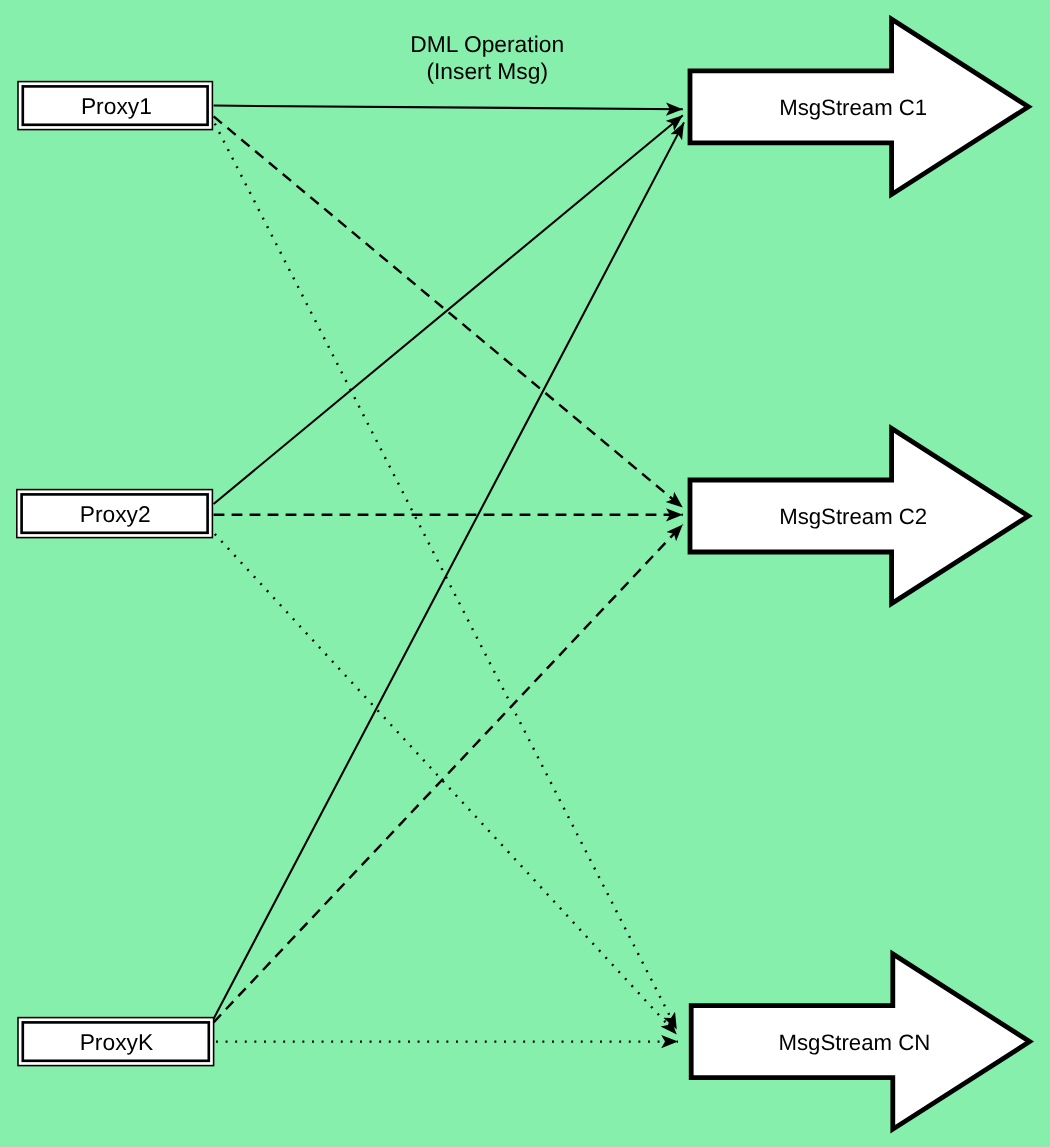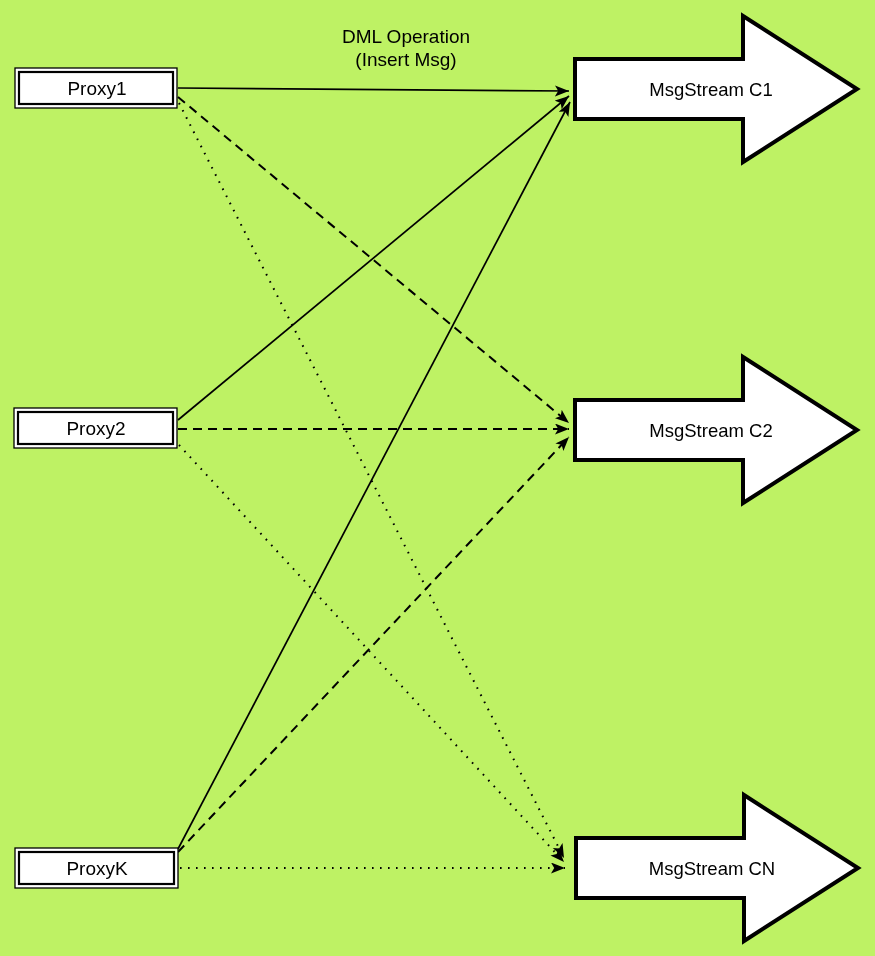--- a/index.html
+++ b/index.html
@@ -5,21 +5,21 @@
   html, body {
     margin: 0;
     padding: 0;
     background: #ffffff;
     font-family: "Liberation Sans", sans-serif;
   }
   .canvas {
     position: relative;
     width: 875px;
     height: 956px;
-    background: #bef264;
+    background: #86efac;
     overflow: hidden;
   }
   svg { display: block; }
   .edge-solid  { stroke: #000; stroke-width: 1.7; fill: none; }
   .edge-dashed { stroke: #000; stroke-width: 2;   fill: none; stroke-dasharray: 9 6; }
   .edge-dotted { stroke: #000; stroke-width: 2;   fill: none; stroke-dasharray: 1.6 6.4; }
   .node-box-outer { fill: #ffffff; stroke: #000; stroke-width: 1.3; }
   .node-box-inner { fill: #ffffff; stroke: #000; stroke-width: 2.2; }
   .stream-arrow { fill: #ffffff; stroke: #000; stroke-width: 4; stroke-linejoin: miter; }
   .node-label {

